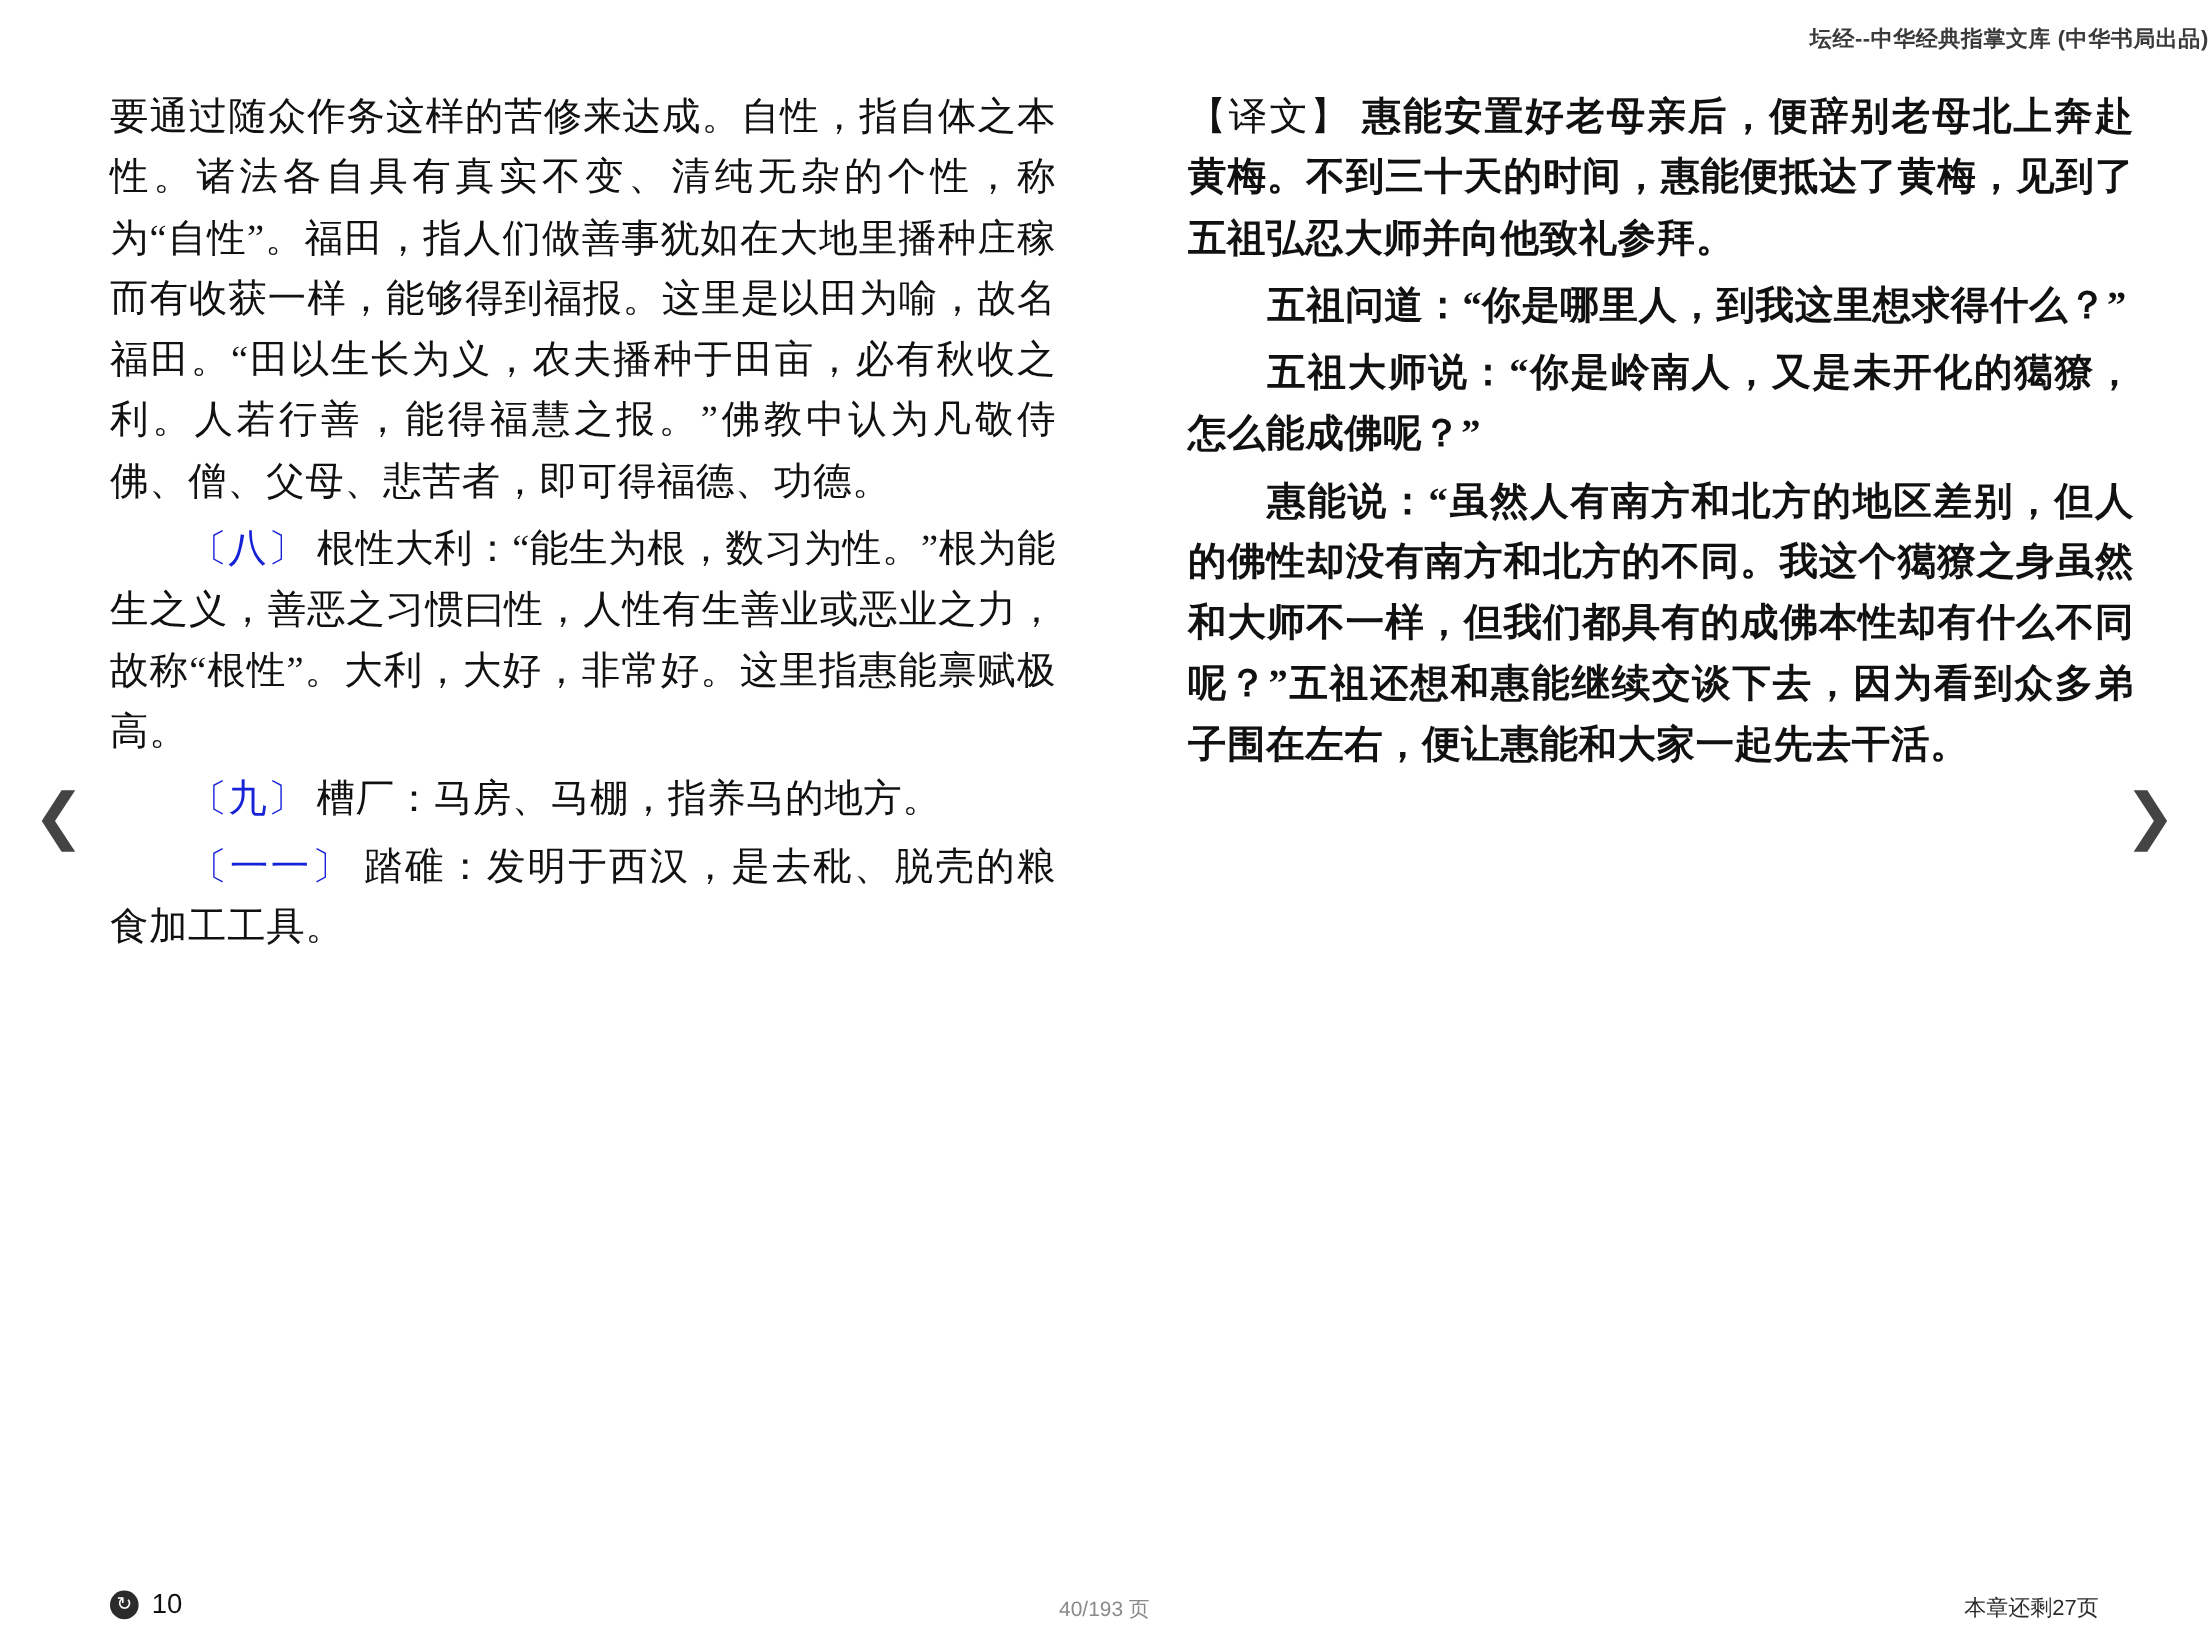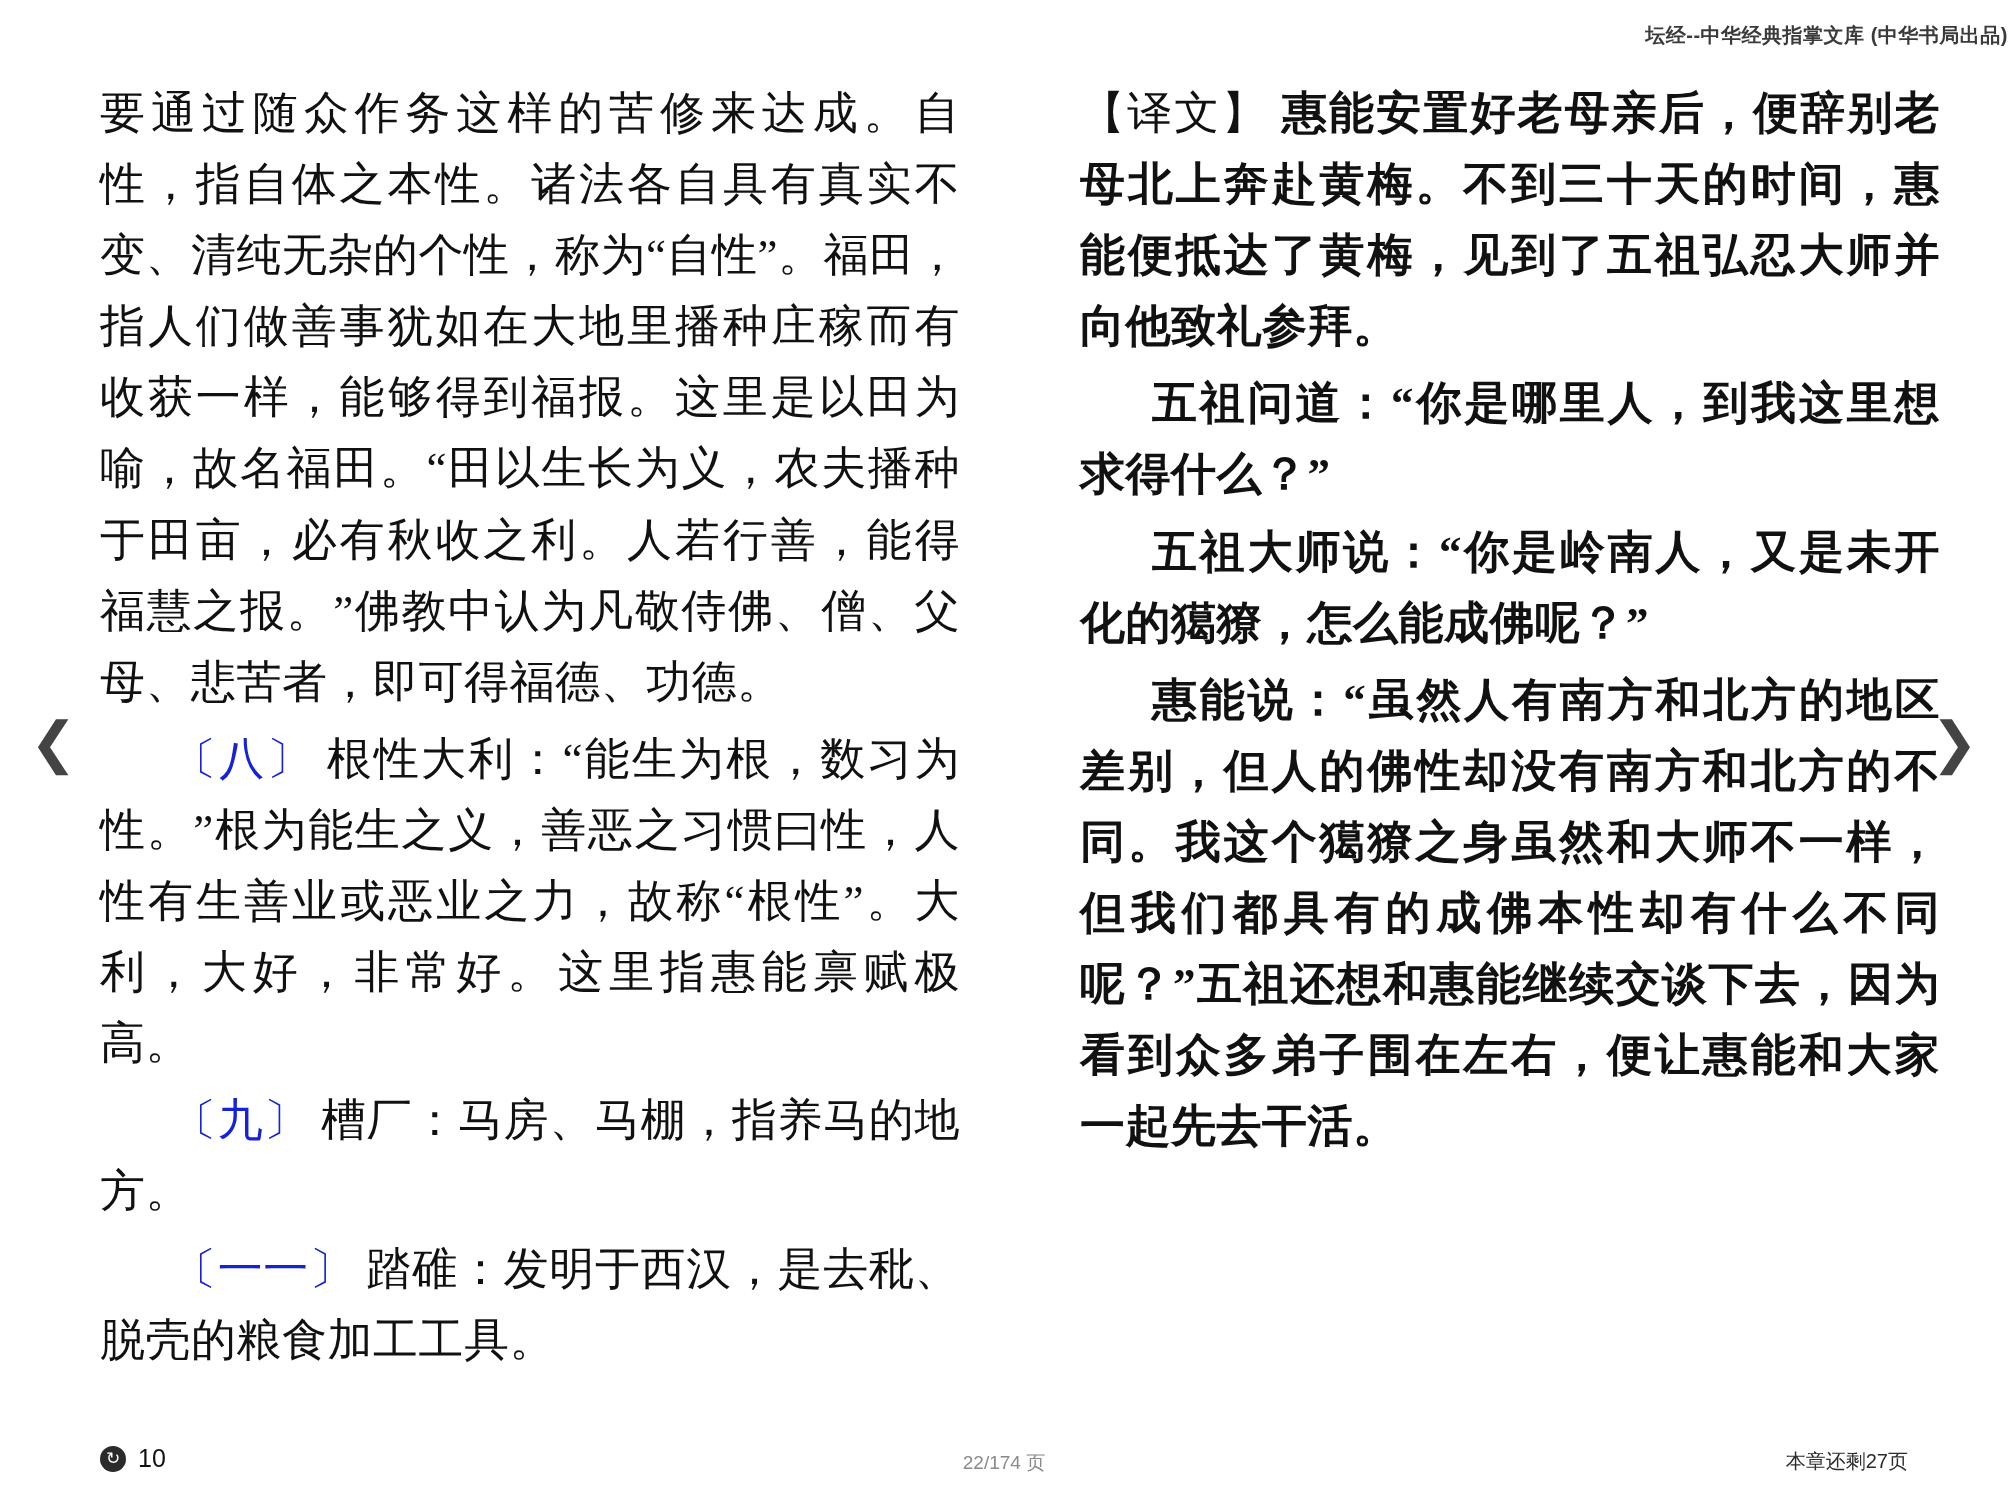--- a/index.html
+++ b/index.html
@@ -51,21 +51,21 @@
     position: absolute;
     top: 0;
     width: 860px;
     height: 1310px;
   }
   .col-left  { left: 100px; }
   .col-right { left: 1080px; }
 
   .col p {
     margin: 0 0 6px 0;
-    font-size: 45px;
+    font-size: 35px;
     line-height: 1.58;
     text-align: justify;
     text-justify: inter-ideograph;
     font-family: "Liberation Serif", "DejaVu Serif", serif;
     letter-spacing: 0.5px;
   }
   .col p.indent {
     text-indent: 72px;
   }
   .num {
@@ -194,15 +194,15 @@
     </div>
 
   </div>
 </div>
 
 <div class="footer">
   <div class="footer-left">
     <span class="bookmark-badge">↻</span>
     <span>10</span>
   </div>
-  <div class="footer-center">22/174 页</div>
+  <div class="footer-center">40/193 页</div>
   <div class="footer-right">本章还剩27页</div>
 </div>
 
 </body></html>

